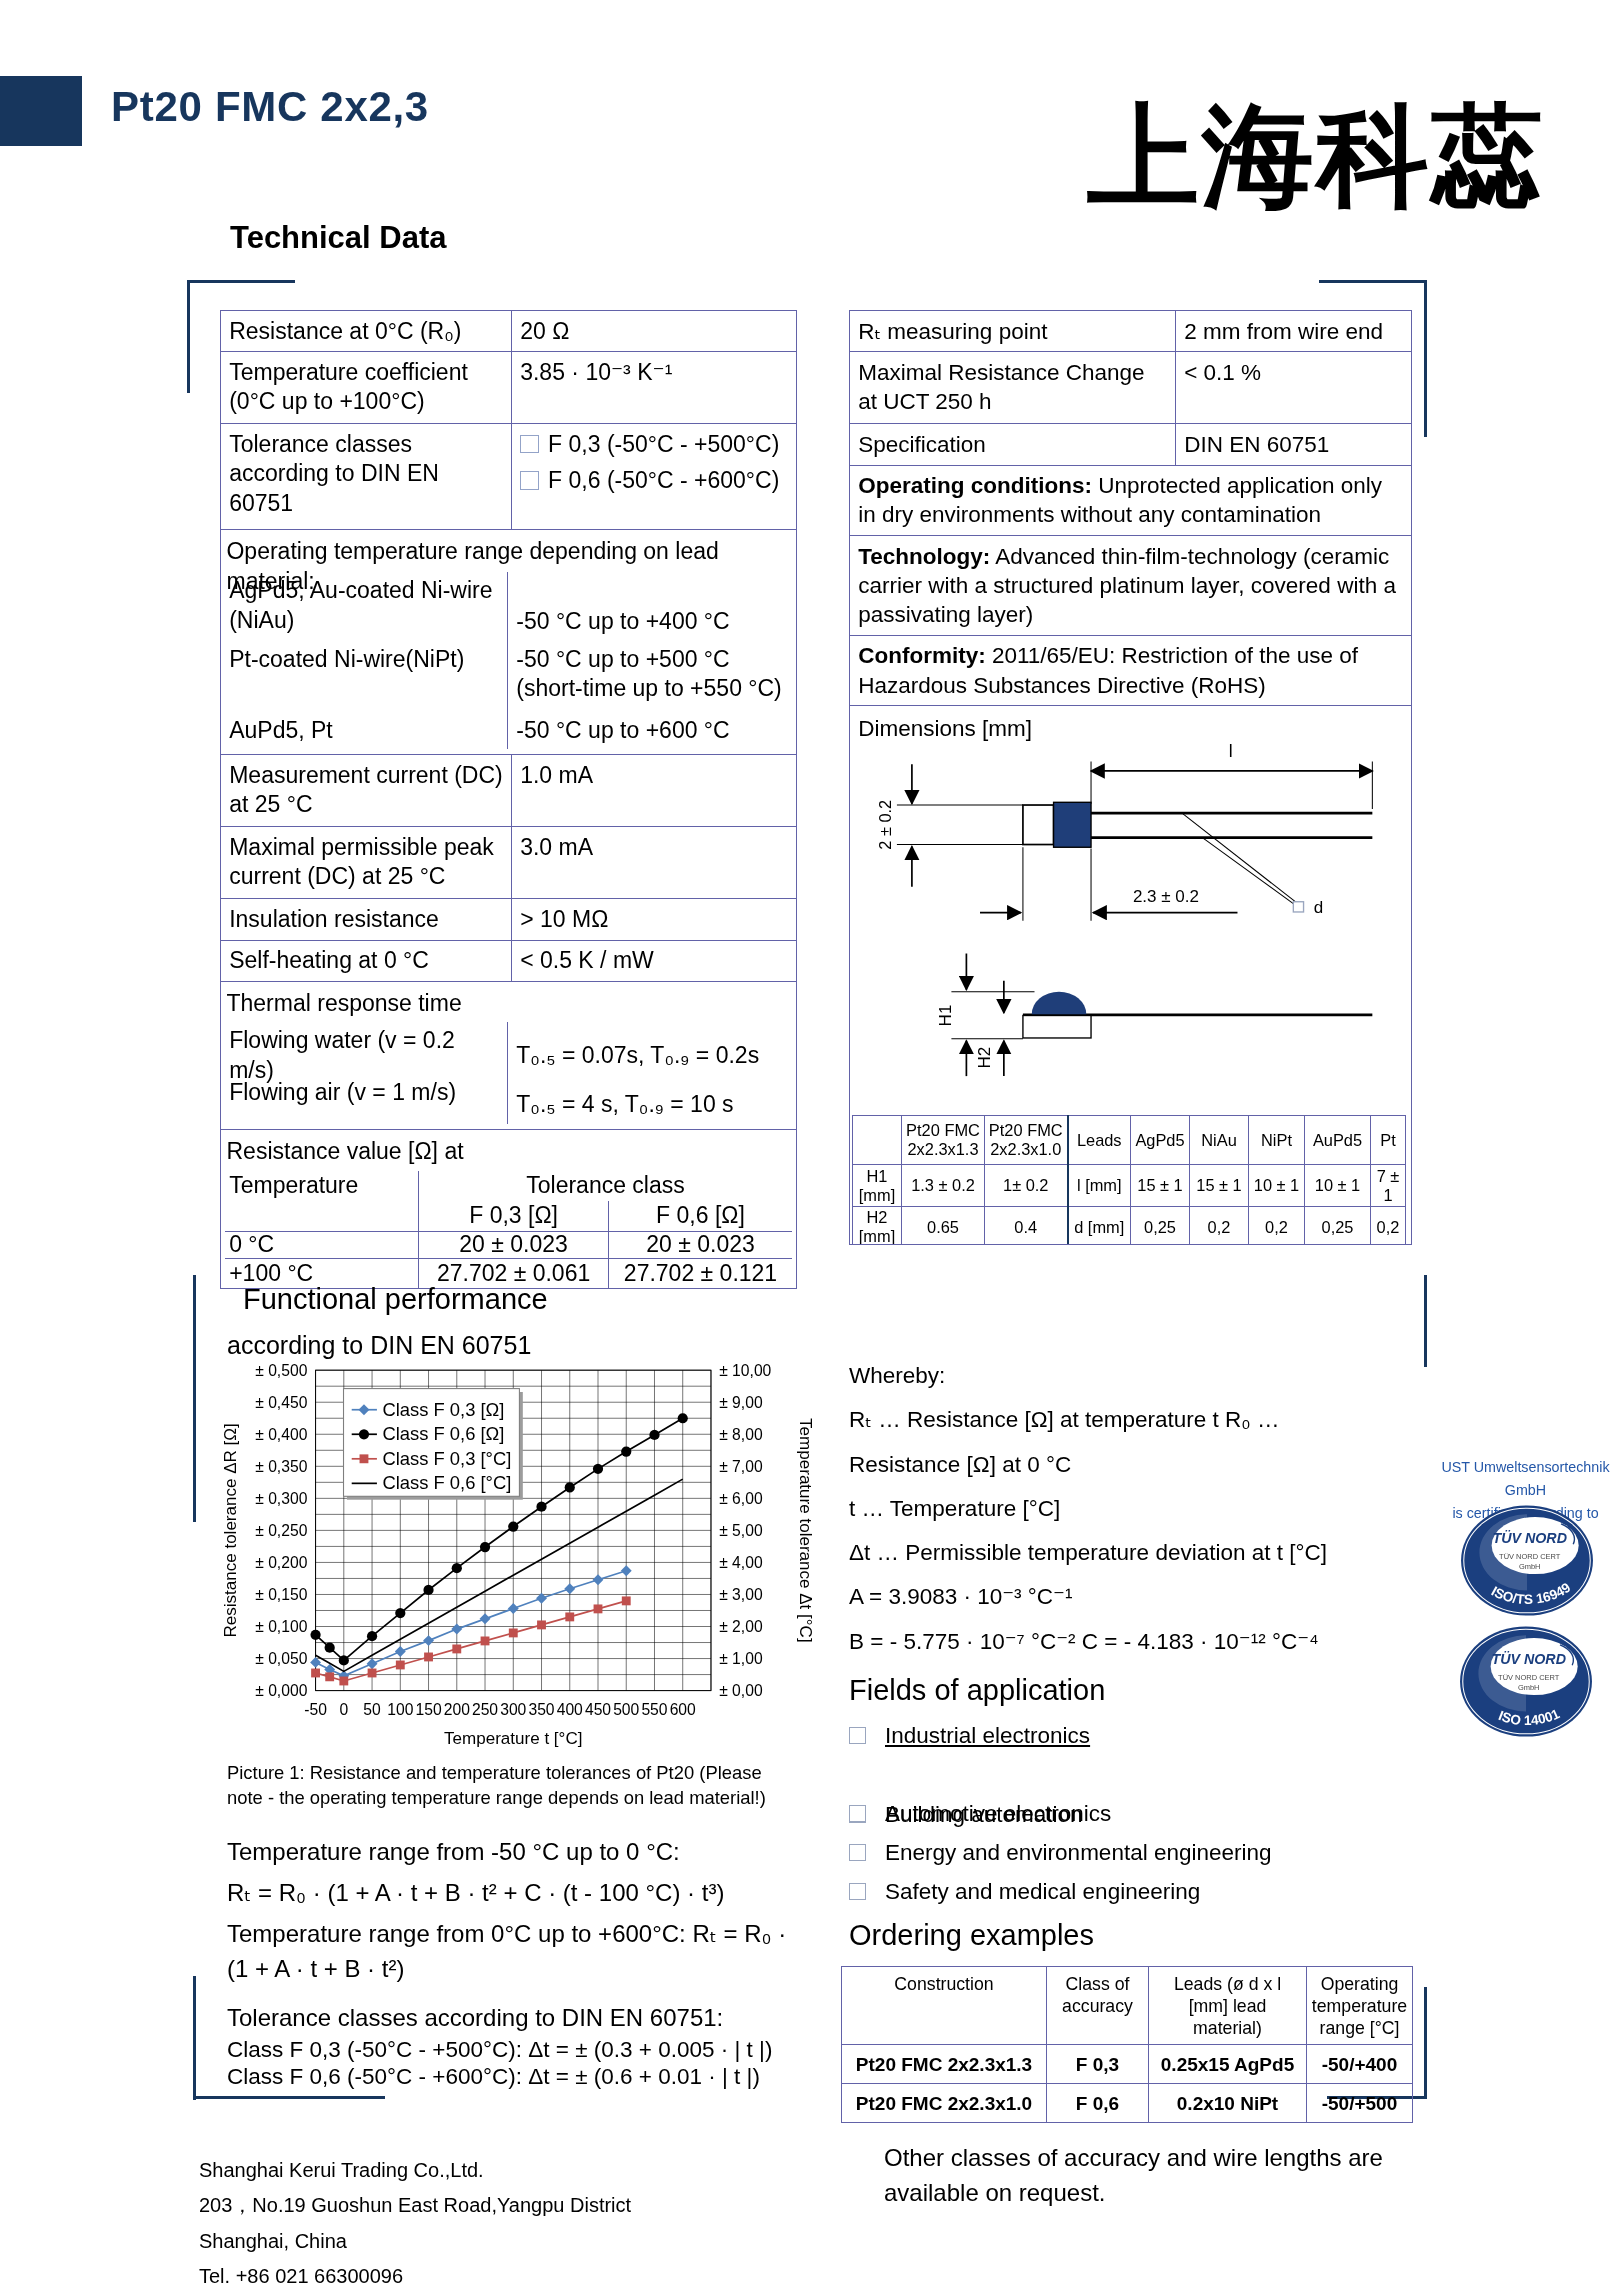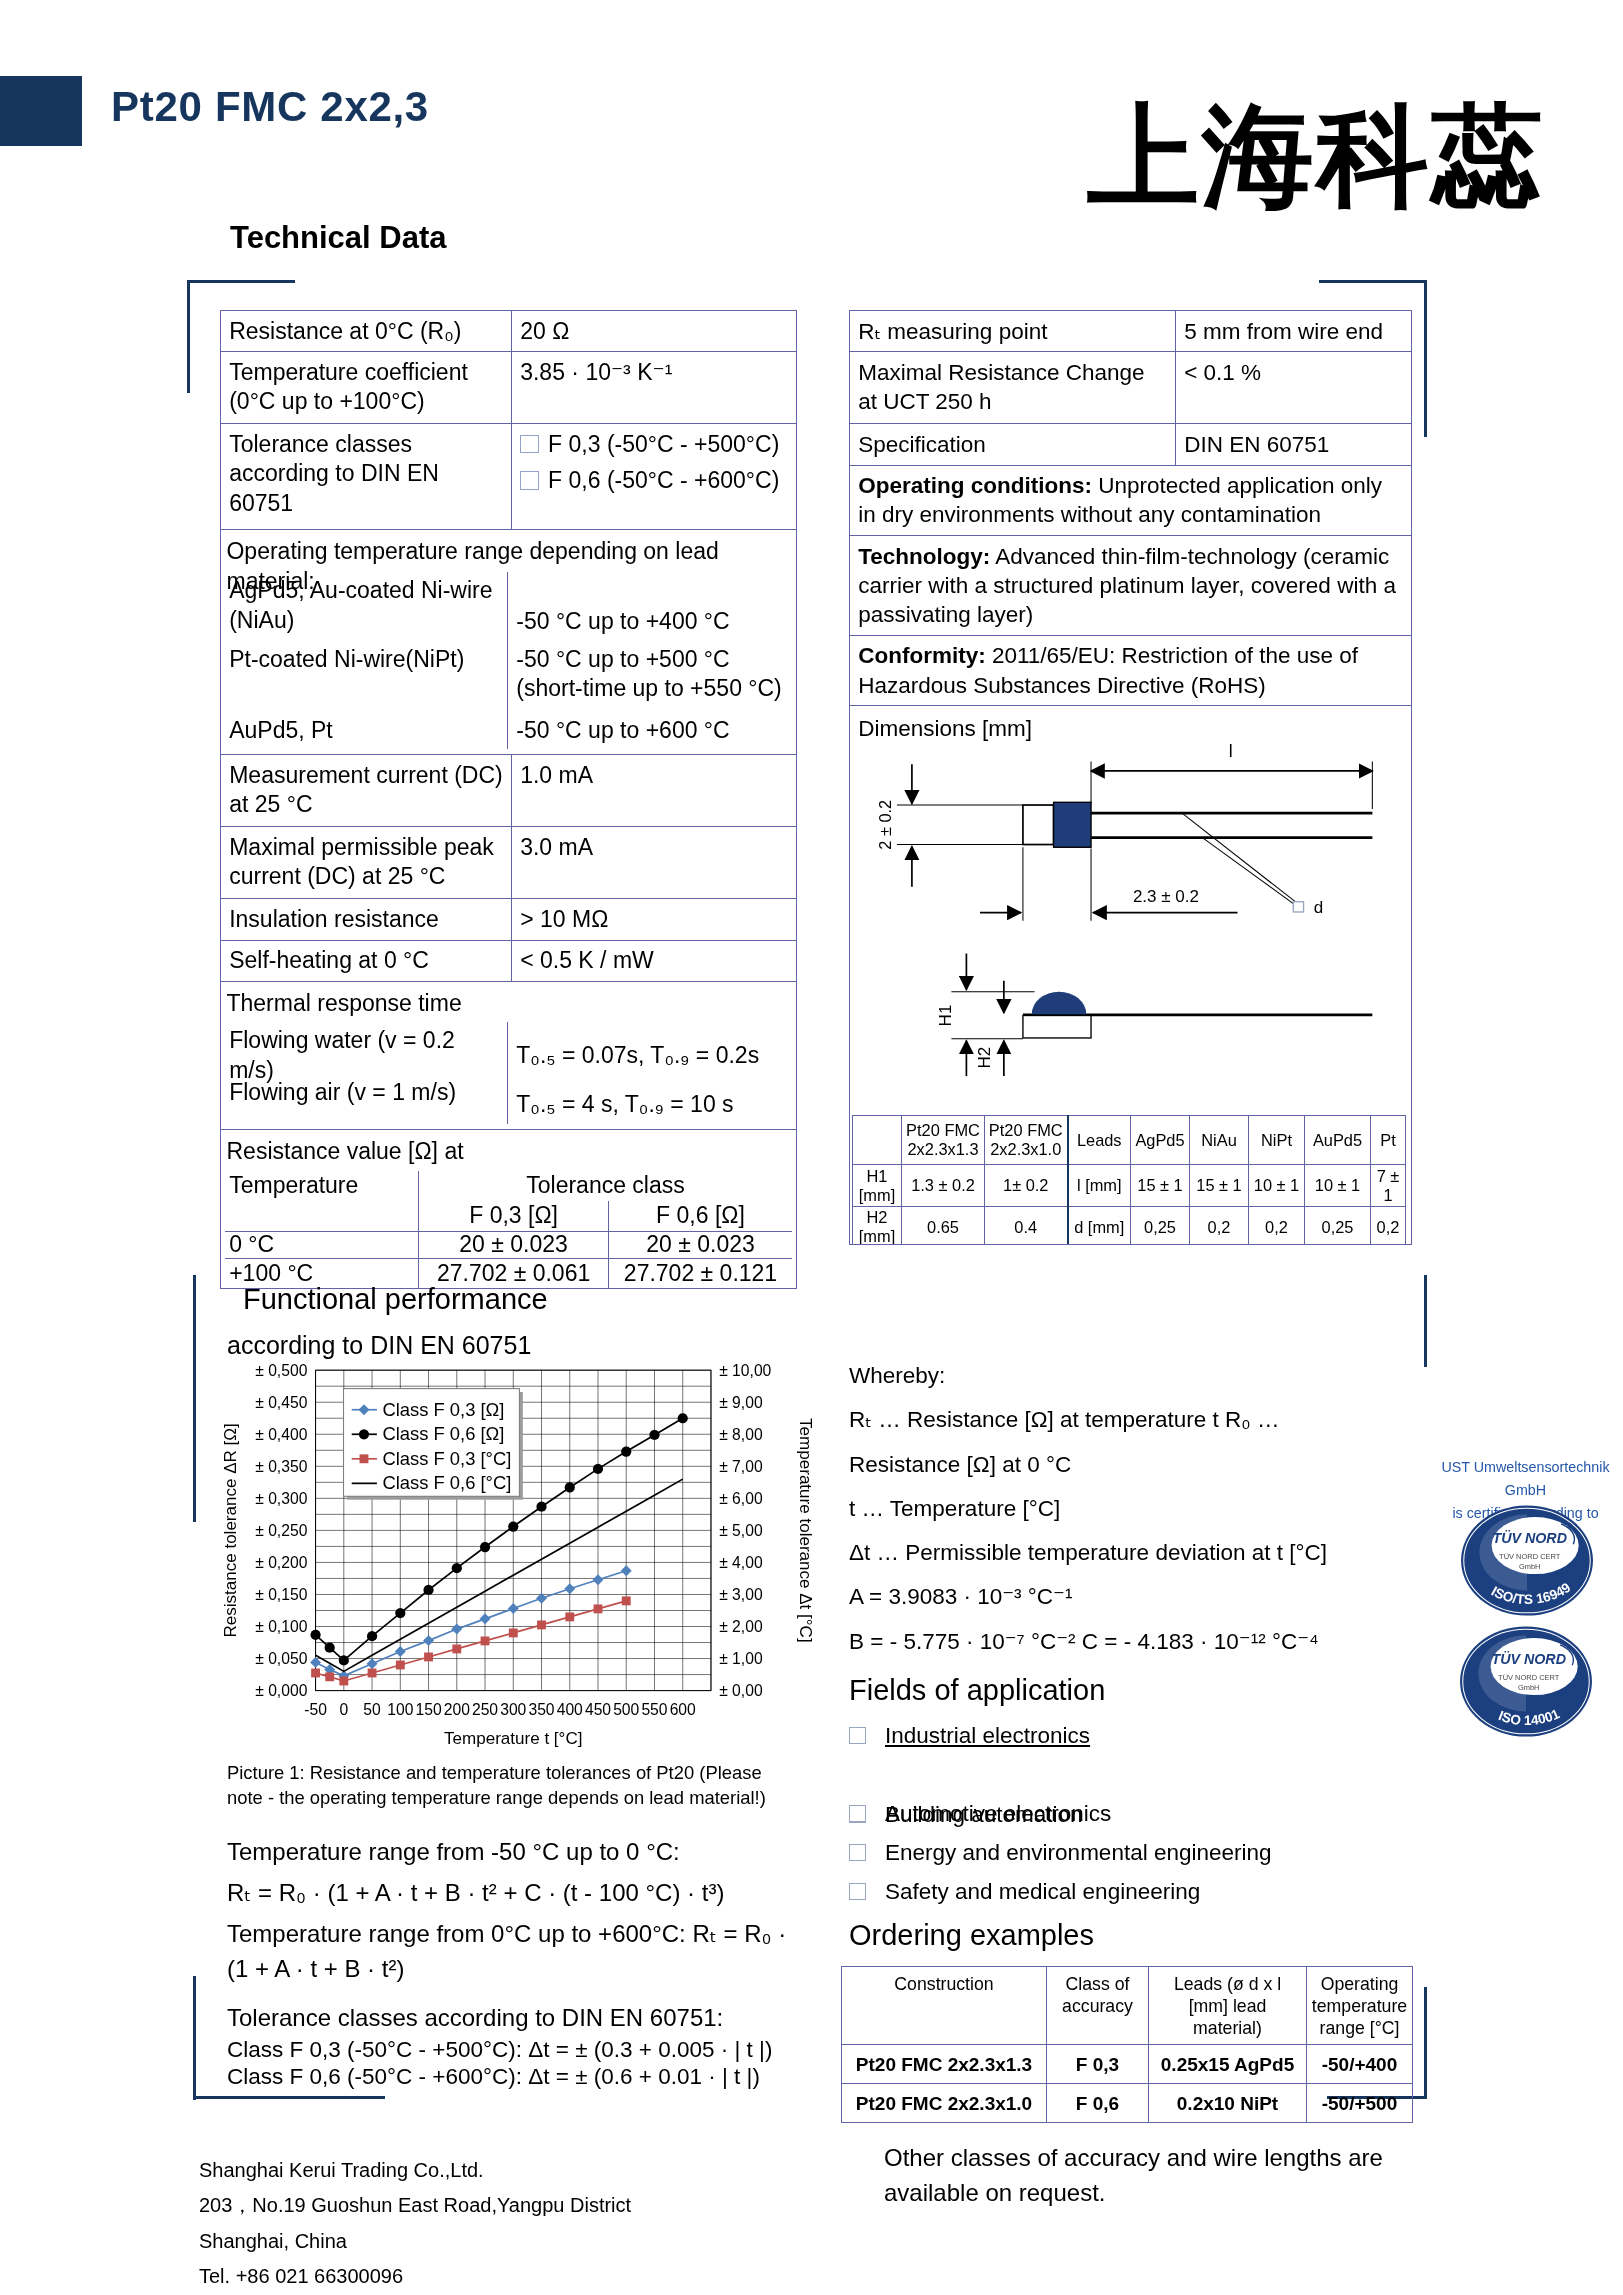--- a/index.html
+++ b/index.html
@@ -170,21 +170,21 @@
     </table>
 
   <table class="rspec abs" style="left:849px;top:310px;">
     <colgroup>
         <col style="width:326px">
         <col style="width:236px">
       </colgroup>
     <tbody>
         <tr style="height:37px">
       <td>Rₜ measuring point</td>
-      <td>5 mm from wire end</td>
+      <td>2 mm from wire end</td>
     </tr>
     <tr style="height:72px">
       <td>Maximal Resistance Change  at UCT 250 h</td>
       <td class="vbot">&lt; 0.1 %</td>
     </tr>
     <tr style="height:37px">
       <td>Specification</td>
       <td>DIN EN 60751</td>
     </tr>
     <tr style="height:65px">

